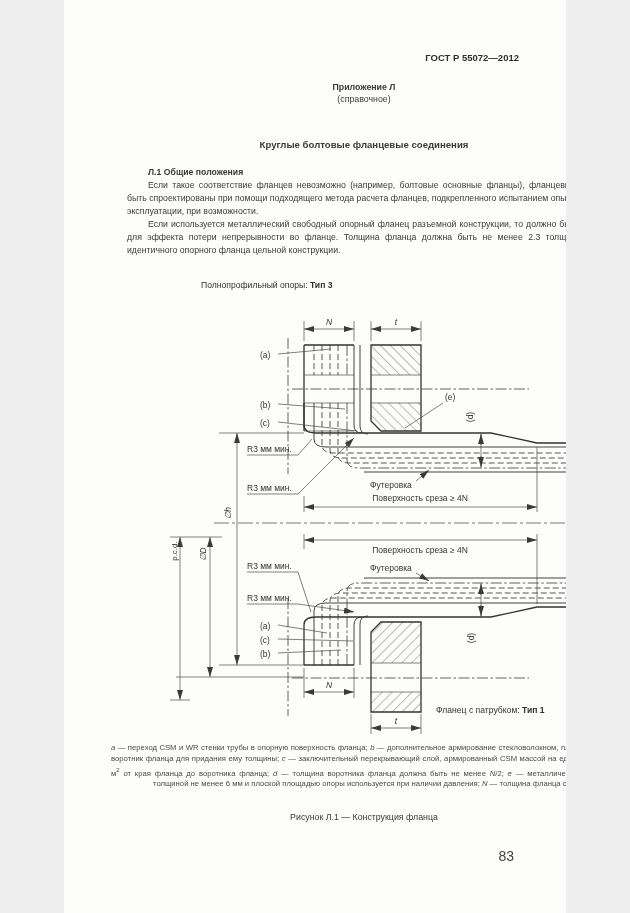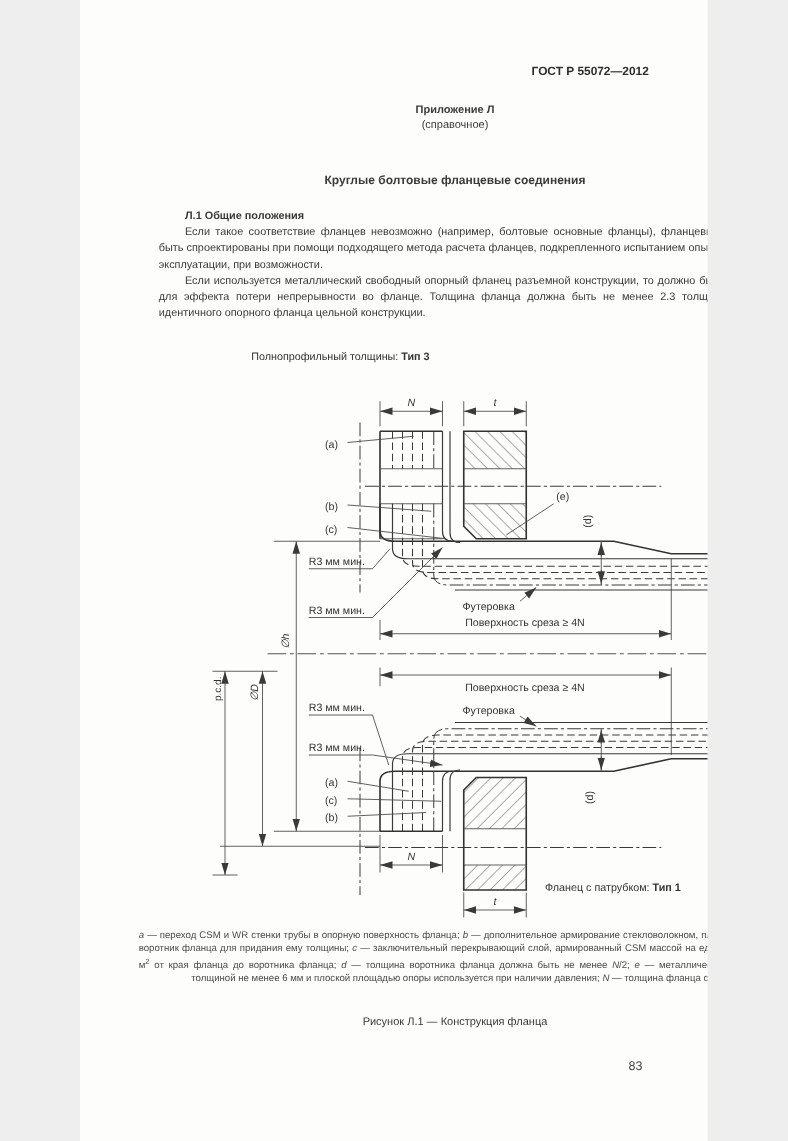--- a/index.html
+++ b/index.html
@@ -13,21 +13,21 @@
   .doc-title{top:139px;font-size:9.6px;font-weight:bold;}
   .body-text{left:63px;top:166px;width:537px;font-size:8.7px;line-height:13px;text-align:justify;}
   .body-text p{margin:0;text-indent:21px;}
   .body-text .sec-h{font-weight:bold;text-align:left;}
   .fig-label{font-size:8.6px;color:#333;}
   .fig-type2{left:137px;top:280px;}
   .fig-type1{left:372px;top:705px;text-align:center;}
   .footnote{left:47px;top:743px;width:537px;font-size:7.7px;line-height:10.8px;
             text-align:justify;text-align-last:center;color:#4a4a4a;}
   .fig-caption{top:812px;font-size:8.8px;}
-  .page-num{top:848px;right:52px;font-size:10px;color:#444;}
+  .page-num{top:848px;right:52px;font-size:14px;color:#444;}
   svg{position:absolute;left:0;top:300px;}
   svg text{font-family:"Liberation Sans",sans-serif;font-size:8.5px;fill:#333;}
   svg text.it{font-style:italic;}
   svg text.sm{font-size:8px;}
   svg .thick{stroke:#333;stroke-width:1.3;fill:none;}
   svg .med{stroke:#3a3a3a;stroke-width:0.95;fill:none;}
   svg .thin{stroke:#4a4a4a;stroke-width:0.7;fill:none;}
   svg .dash{stroke:#3a3a3a;stroke-width:0.85;fill:none;stroke-dasharray:6 3;}
   svg .dd{stroke:#3a3a3a;stroke-width:0.8;fill:none;stroke-dasharray:11 2.5 2.5 2.5;}
   svg .axis{stroke:#555;stroke-width:0.8;fill:none;stroke-dasharray:15 3 3 3;}
@@ -42,21 +42,21 @@
   <div class="abs centered appendix">Приложение Л</div>
   <div class="abs centered appendix-note">(справочное)</div>
   <div class="abs centered doc-title">Круглые болтовые фланцевые соединения</div>
 
   <div class="abs body-text">
     <p class="sec-h">Л.1 Общие положения</p>
     <p>Если такое соответствие фланцев невозможно (например, болтовые основные фланцы), фланцевые соединения должны быть спроектированы при помощи подходящего метода расчета фланцев, подкрепленного испытанием опытного образца и опытом эксплуатации, при возможности.</p>
     <p>Если используется металлический свободный опорный фланец разъемной конструкции, то должно быть сделано допущение для эффекта потери непрерывности во фланце. Толщина фланца должна быть не менее 2.3 толщины, вычисленной для идентичного опорного фланца цельной конструкции.</p>
   </div>
 
-  <div class="abs fig-label fig-type2"><span>Полнопрофильный толщины: </span><span style="font-weight: bold;">Тип 3</span></div>
+  <div class="abs fig-label fig-type2"><span>Полнопрофильный опоры: </span><span style="font-weight: bold;">Тип 3</span></div>
   <div class="abs fig-label fig-type1"><span>Фланец с патрубком: </span><span style="font-weight: bold;">Тип 1</span></div>
 
   <svg width="630" height="470" viewBox="0 300 630 470">
     <defs>
       <marker id="arr" viewBox="0 0 10 8" refX="10" refY="4" markerWidth="10" markerHeight="8" markerUnits="userSpaceOnUse" orient="auto-start-reverse">
         <path d="M0,1 L10,4 L0,7 Z" fill="#3a3a3a"></path>
       </marker>
       <pattern id="hU" width="7" height="7" patternUnits="userSpaceOnUse" patternTransform="rotate(-45)">
         <line x1="0" y1="0" x2="0" y2="7" stroke="#555" stroke-width="0.8"></line>
       </pattern>

